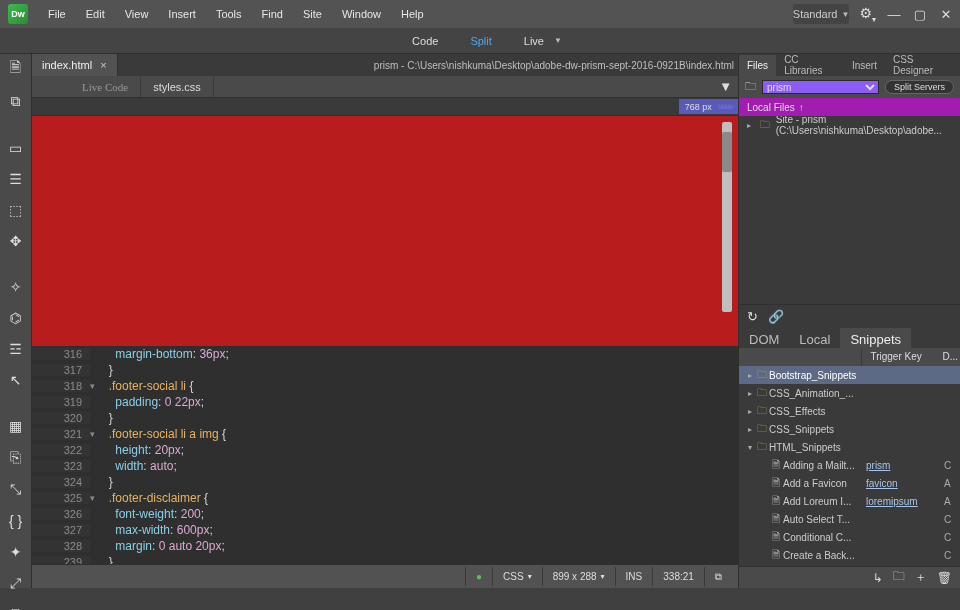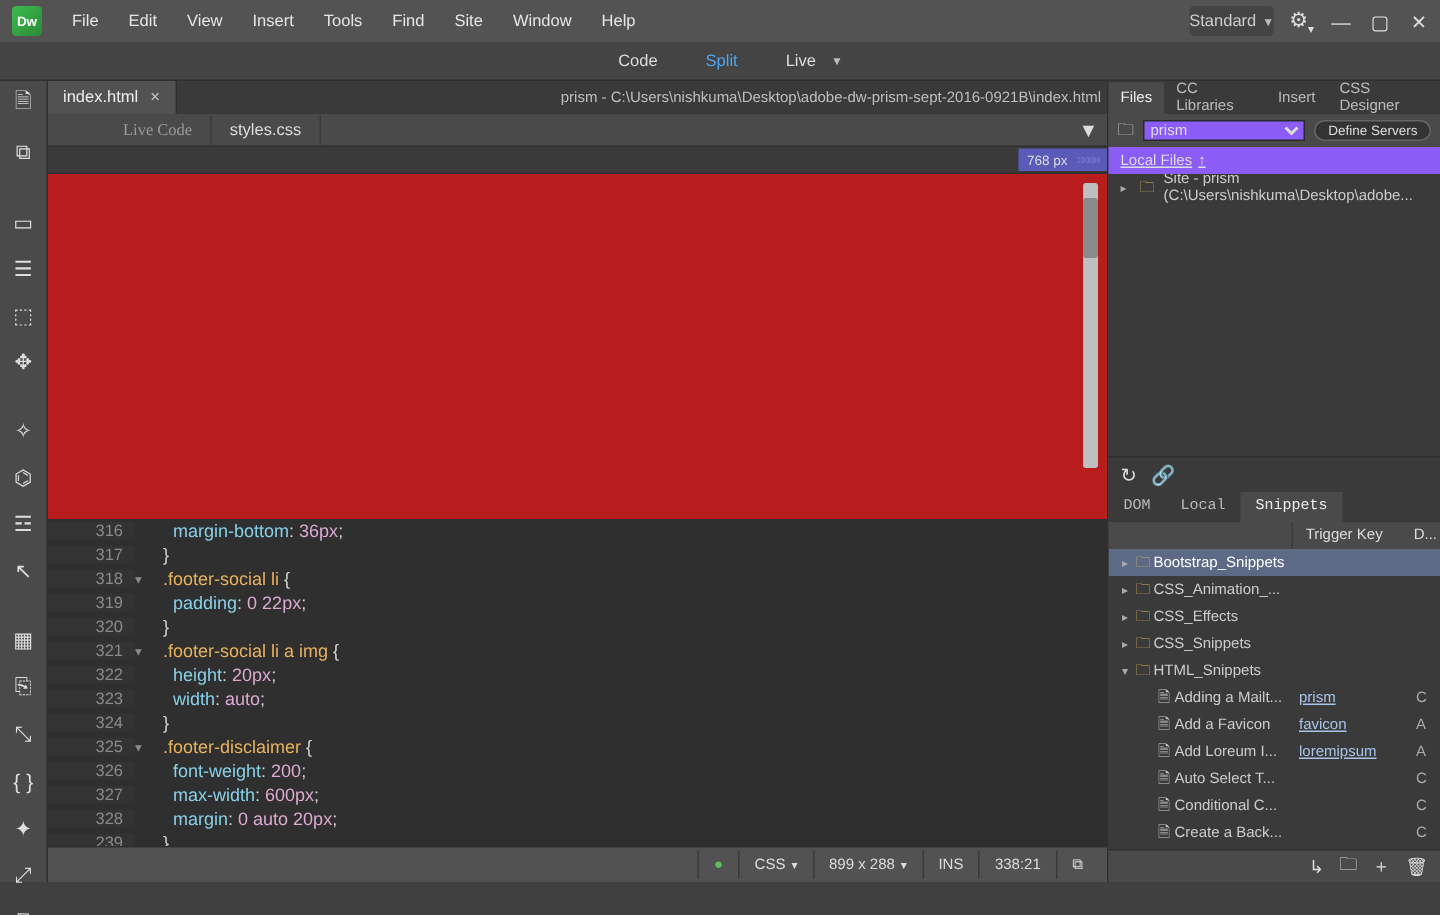--- a/index.html
+++ b/index.html
@@ -77,33 +77,33 @@
 .right-panels { width: 222px; display: flex; flex-direction: column; background: #444; border-left: 1px solid #2f2f2f; }
 .panel-tabs { height: 22px; background: #3a3a3a; display: flex; align-items: center; gap: 0; }
 .panel-tabs .ptab { padding: 5px 8px; color: #bbb; font-size: 10px; cursor: pointer; }
 .panel-tabs .ptab.active { background: #4a4a4a; color: #eee; }
 
 .files-header { height: 22px; background: #4a4a4a; display: flex; align-items: center; padding: 0 6px; gap: 6px; }
 .files-header .folder-ico { color: #ddd; font-size: 11px; }
 .files-header select { flex: 1; background: #8b5cf6; border: 1px solid #2a2a2a; color: #ddd; font-size: 10px; height: 14px; }
 .files-header .btn-define { background: #333; border: 1px solid #666; border-radius: 8px; padding: 1px 8px; color: #ddd; font-size: 9px; cursor: pointer; }
 
-.local-files-label { height: 18px; padding: 3px 8px; color: #ddd; font-size: 10px; display: flex; align-items: center; gap: 4px; background: #8b5cf6; text-decoration: underline; }
+.local-files-label { height: 18px; padding: 3px 8px; color: #ddd; font-size: 10px; display: flex; align-items: center; gap: 4px; background: #a21caf; }
 .local-files-label .arrow-up { font-size: 10px; }
 
 .files-list { flex: 0 0 188px; background: #3a3a3a; overflow: hidden; }
 .files-list .row { display: flex; align-items: center; height: 18px; padding-left: 8px; gap: 6px; color: #ccc; font-size: 10px; }
 .files-list .disc-tri { font-size: 8px; color: #aaa; width: 8px; }
 .files-list .folder-ico { color: #d4b05c; font-size: 10px; }
 
 .snip-toolbar { height: 24px; background: #3a3a3a; display: flex; align-items: center; padding: 0 8px; gap: 10px; border-top: 1px solid #2f2f2f; }
 .snip-toolbar span { font-size: 13px; color: #ddd; cursor: pointer; }
 
 .snip-tabs { height: 20px; background: #3a3a3a; display: flex; }
-.snip-tabs .tab { padding: 4px 10px; color: #bbb; font-size: 10px; cursor: pointer; font-family: Liberation Mono, monospace; }
+.snip-tabs .tab { padding: 4px 10px; color: #bbb; font-size: 13px; cursor: pointer; }
 .snip-tabs .tab.active { background: #4a4a4a; color: #eee; }
 
 .snip-cols { height: 18px; background: #4a4a4a; display: flex; font-size: 10px; color: #ddd; }
 .snip-cols .col-name { flex: 1; padding: 17px 8px; border-right: 1px solid #3a3a3a; }
 .snip-cols .col-trig { flex: 0 0 78px; padding: 3px 8px; }
 .snip-cols .col-d { flex: 0 0 16px; padding: 3px 2px; }
 
 .snip-tree { flex: 1; background: #3a3a3a; overflow: hidden; }
 .snip-tree .srow { display: flex; align-items: center; height: 18px; font-size: 10px; color: #ccc; padding-left: 6px; }
 .snip-tree .srow.sel { background: #5c6a85; color: #fff; }
@@ -312,21 +312,21 @@
     <div class="panel-tabs">
       <div class="ptab active">Files</div>
       <div class="ptab">CC Libraries</div>
       <div class="ptab">Insert</div>
       <div class="ptab">CSS Designer</div>
     </div>
 
     <div class="files-header">
       <span class="folder-ico">🗀</span>
       <select><option>prism</option></select>
-      <span class="btn-define">Define Servers</span>
+      <span class="btn-define">Split Servers</span>
     </div>
 
     <div class="local-files-label">
       <span>Local Files</span>
       <span class="arrow-up">↑</span>
     </div>
 
     <div class="files-list">
       <div class="row">
         <span class="disc-tri">▸</span>

